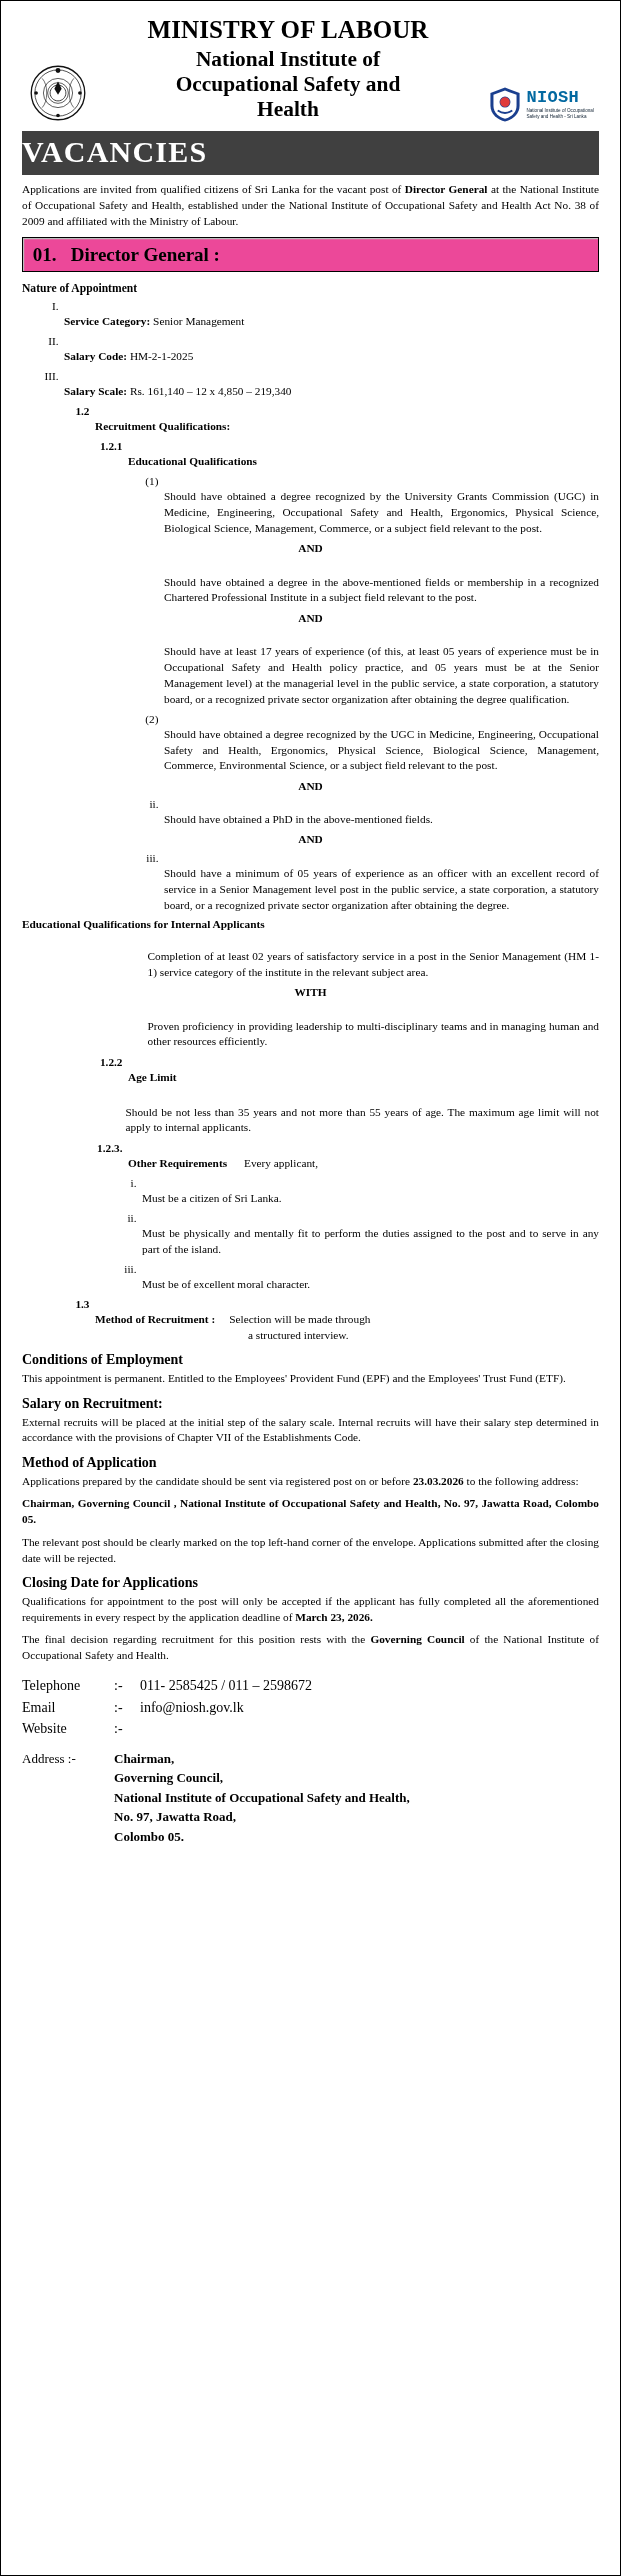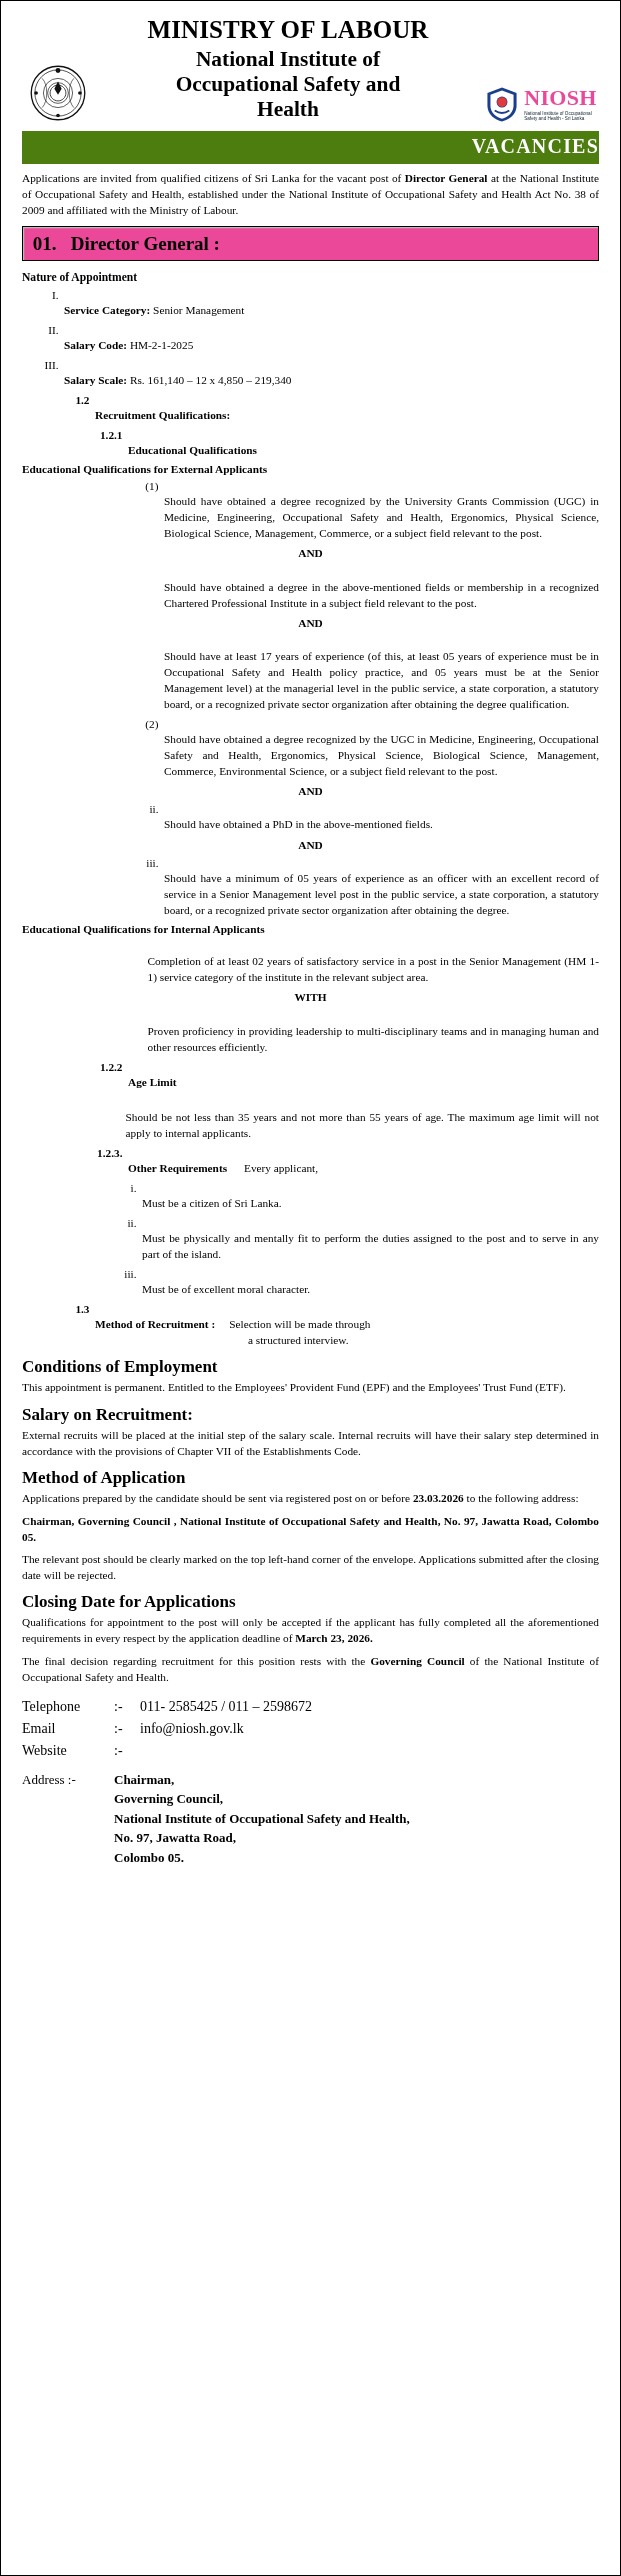--- a/index.html
+++ b/index.html
@@ -21,26 +21,26 @@
   .hdr { display:flex; align-items:flex-end; gap:6.1px; }
   .hdr-left { width:71px; flex:0 0 71px; display:flex; align-items:flex-start; justify-content:center; padding-top:6.1px; }
   .hdr-mid { flex:1 1 auto; text-align:center; }
   .hdr-right { width:116px; flex:0 0 116px; display:flex; align-items:flex-start; justify-content:center; padding-top:14.7px;}
   .ministry { font-size:25px; font-weight:bold; letter-spacing:0.1px; line-height:1.05; margin-bottom:3.7px;}
   .institute { font-size:21.4px; font-weight:bold; line-height:1.18; }
   .crest { width:56px; height:60px; }
   .niosh-logo { display:flex; align-items:center; gap:4.9px; }
   .niosh-badge { width:34px; height:37px; }
   .niosh-text-wrap { text-align:left; line-height:1.05; }
-  .niosh-word { font-family:Liberation Serif, serif; font-size:22px; font-weight:bold; color:#ec4899; letter-spacing:0.3px;}
+  .niosh-word { font-family:Liberation Mono, monospace; font-size:17px; font-weight:bold; color:#0369a1; letter-spacing:0.3px;}
   .niosh-sub { font-family:"Liberation Sans", sans-serif; font-size:4.6px; color:#123; width:68px; line-height:1.25; margin-top:1.2px;}
   
   .vac-band {
-    background:#4d7c0f; color:#fff; text-align:right;
-    font-size:20px; font-weight:bold; letter-spacing:1.2px;
+    background:#404040; color:#fff; text-align:left;
+    font-size:30px; font-weight:bold; letter-spacing:1.2px;
     padding:3.7px 0 6.1px 0; margin:8.6px 0 7.3px 0;
     font-family:"Liberation Serif", serif;
   }
   
   .para { font-size:11.3px; line-height:1.40; text-align:justify; margin:0 0 6.7px 0; }
   .b { font-weight:bold; }
   
   .post-box {
     border:1.2px solid #000; background:#ec4899;
     padding:5.5px 9.8px; margin:7.3px 0 9.8px 0;
@@ -53,21 +53,21 @@
   .row .mark { flex:0 0 auto; text-align:right; padding-right:5.5px; }
   .row .txt { flex:1 1 auto; text-align:justify;margin-top:15px; }
   .ind1 { margin-left:21px; }
   .ind2 { margin-left:45px; }
   .ind3 { margin-left:72px;justify-content:flex-end; }
   .ind4 { margin-left:98px; }
   .ind5 { margin-left:120px; }
   .center-and { text-align:center; font-weight:bold; font-size:11.3px; margin:5.5px 0 5.5px 0; }
   .sub-head { font-weight:bold; font-size:11.3px; margin:2.4px 0 4.3px 0; }
   
-  .h2 { font-size:17px; font-weight:bold; margin:8.6px 0 3.1px 0; }
+  .h2 { font-size:14px; font-weight:bold; margin:8.6px 0 3.1px 0; }
   
   .contact { display:flex; font-size:14px; line-height:1.55; }
   .contact .lbl { flex:0 0 92px; }
   .contact .col { flex:0 0 26px; }
   .contact .val { flex:1 1 auto; }
   .addr { display:flex; font-size:13px; line-height:1.5; margin-top:8.6px;justify-content:center;}
   .addr .lbl { flex:0 0 92px; font-weight:normal; }
   .addr .val { flex:1 1 auto; font-weight:bold; }
 </style>
 </head>
@@ -160,21 +160,20 @@
   <div class="row ind2">
     <div class="mark b" style="flex-basis:28px">1.2</div>
     <div class="txt b">Recruitment Qualifications:</div>
   </div>
 
   <div class="row ind3">
     <div class="mark b" style="flex-basis:34px">1.2.1</div>
     <div class="txt b">Educational Qualifications</div>
   </div>
 
-  <div class="sub-head ind4">Educational Qualifications for External Applicants</div>
 
   <div class="row ind5">
     <div class="mark" style="flex-basis:22px">(1)</div>
     <div class="txt">Should have obtained a degree recognized by the University Grants Commission (UGC) in Medicine, Engineering, Occupational Safety and Health, Ergonomics, Physical Science, Biological Science, Management, Commerce, or a subject field relevant to the post.</div>
   </div>
 
   <div class="center-and ind5">AND</div>
 
   <div class="row ind5">
     <div class="mark" style="flex-basis:22px"></div>

